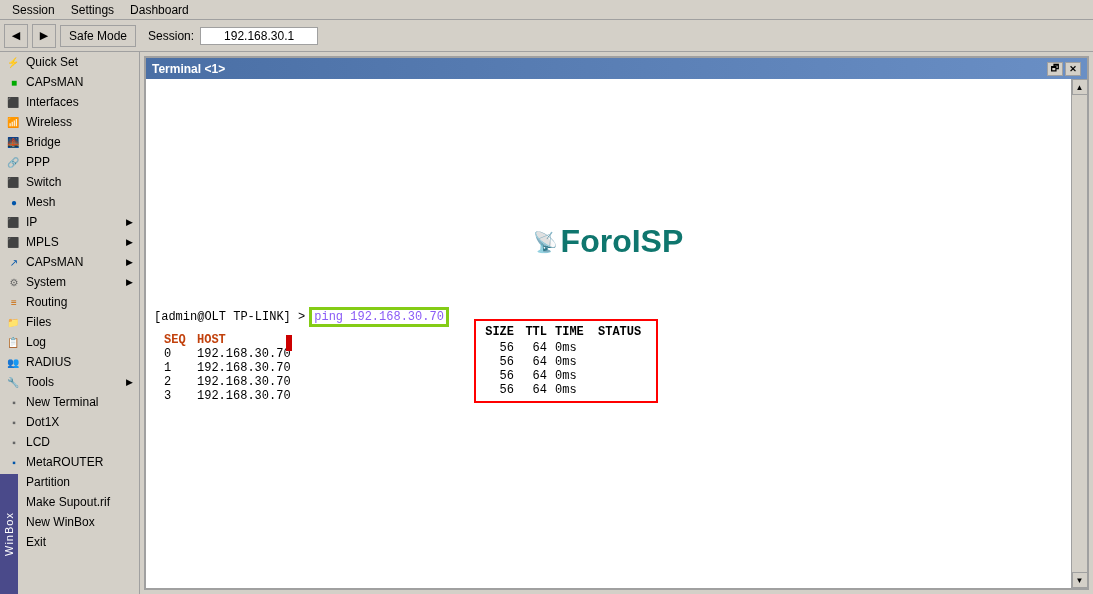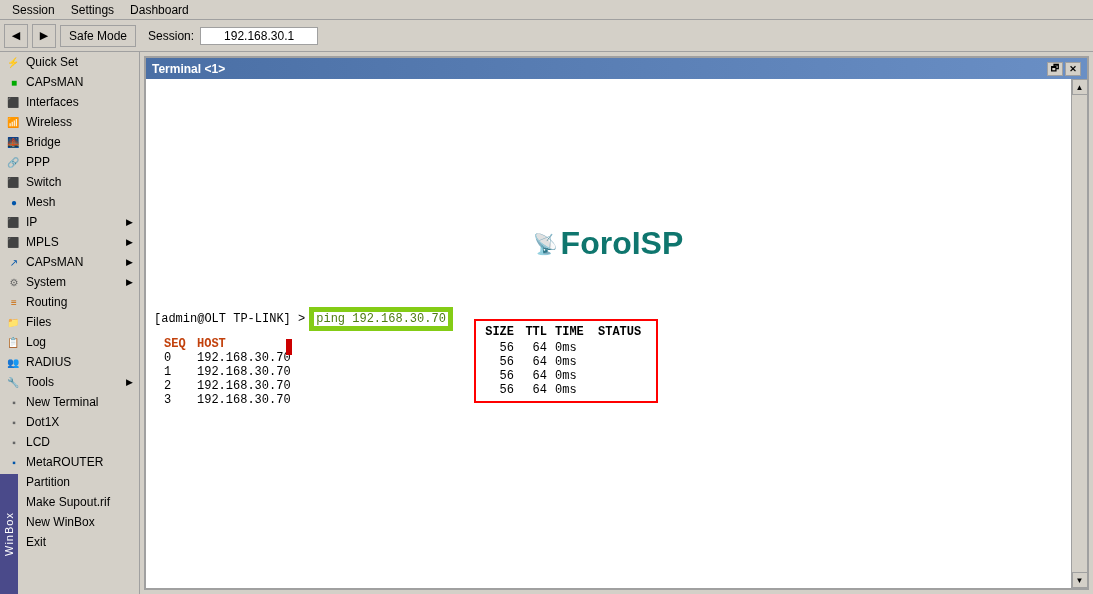--- a/index.html
+++ b/index.html
@@ -236,22 +236,22 @@
     
     .terminal-prompt-line {
       margin-top: 220px;
       display: flex;
       align-items: center;
       gap: 4px;
     }
     .prompt-text { color: #000; }
     .prompt-command {
       background: transparent;
-      border: 5px solid #84cc16;
-      color: #4d7c0f;
+      border: 3px solid #84cc16;
+      color: #8b5cf6;
       padding: 0 2px;
       font-family: 'Courier New', monospace;
       font-size: 12px;
     }
 
     .terminal-output {
       margin-top: 6px;
       font-family: 'Courier New', monospace;
       font-size: 12px;
     }

